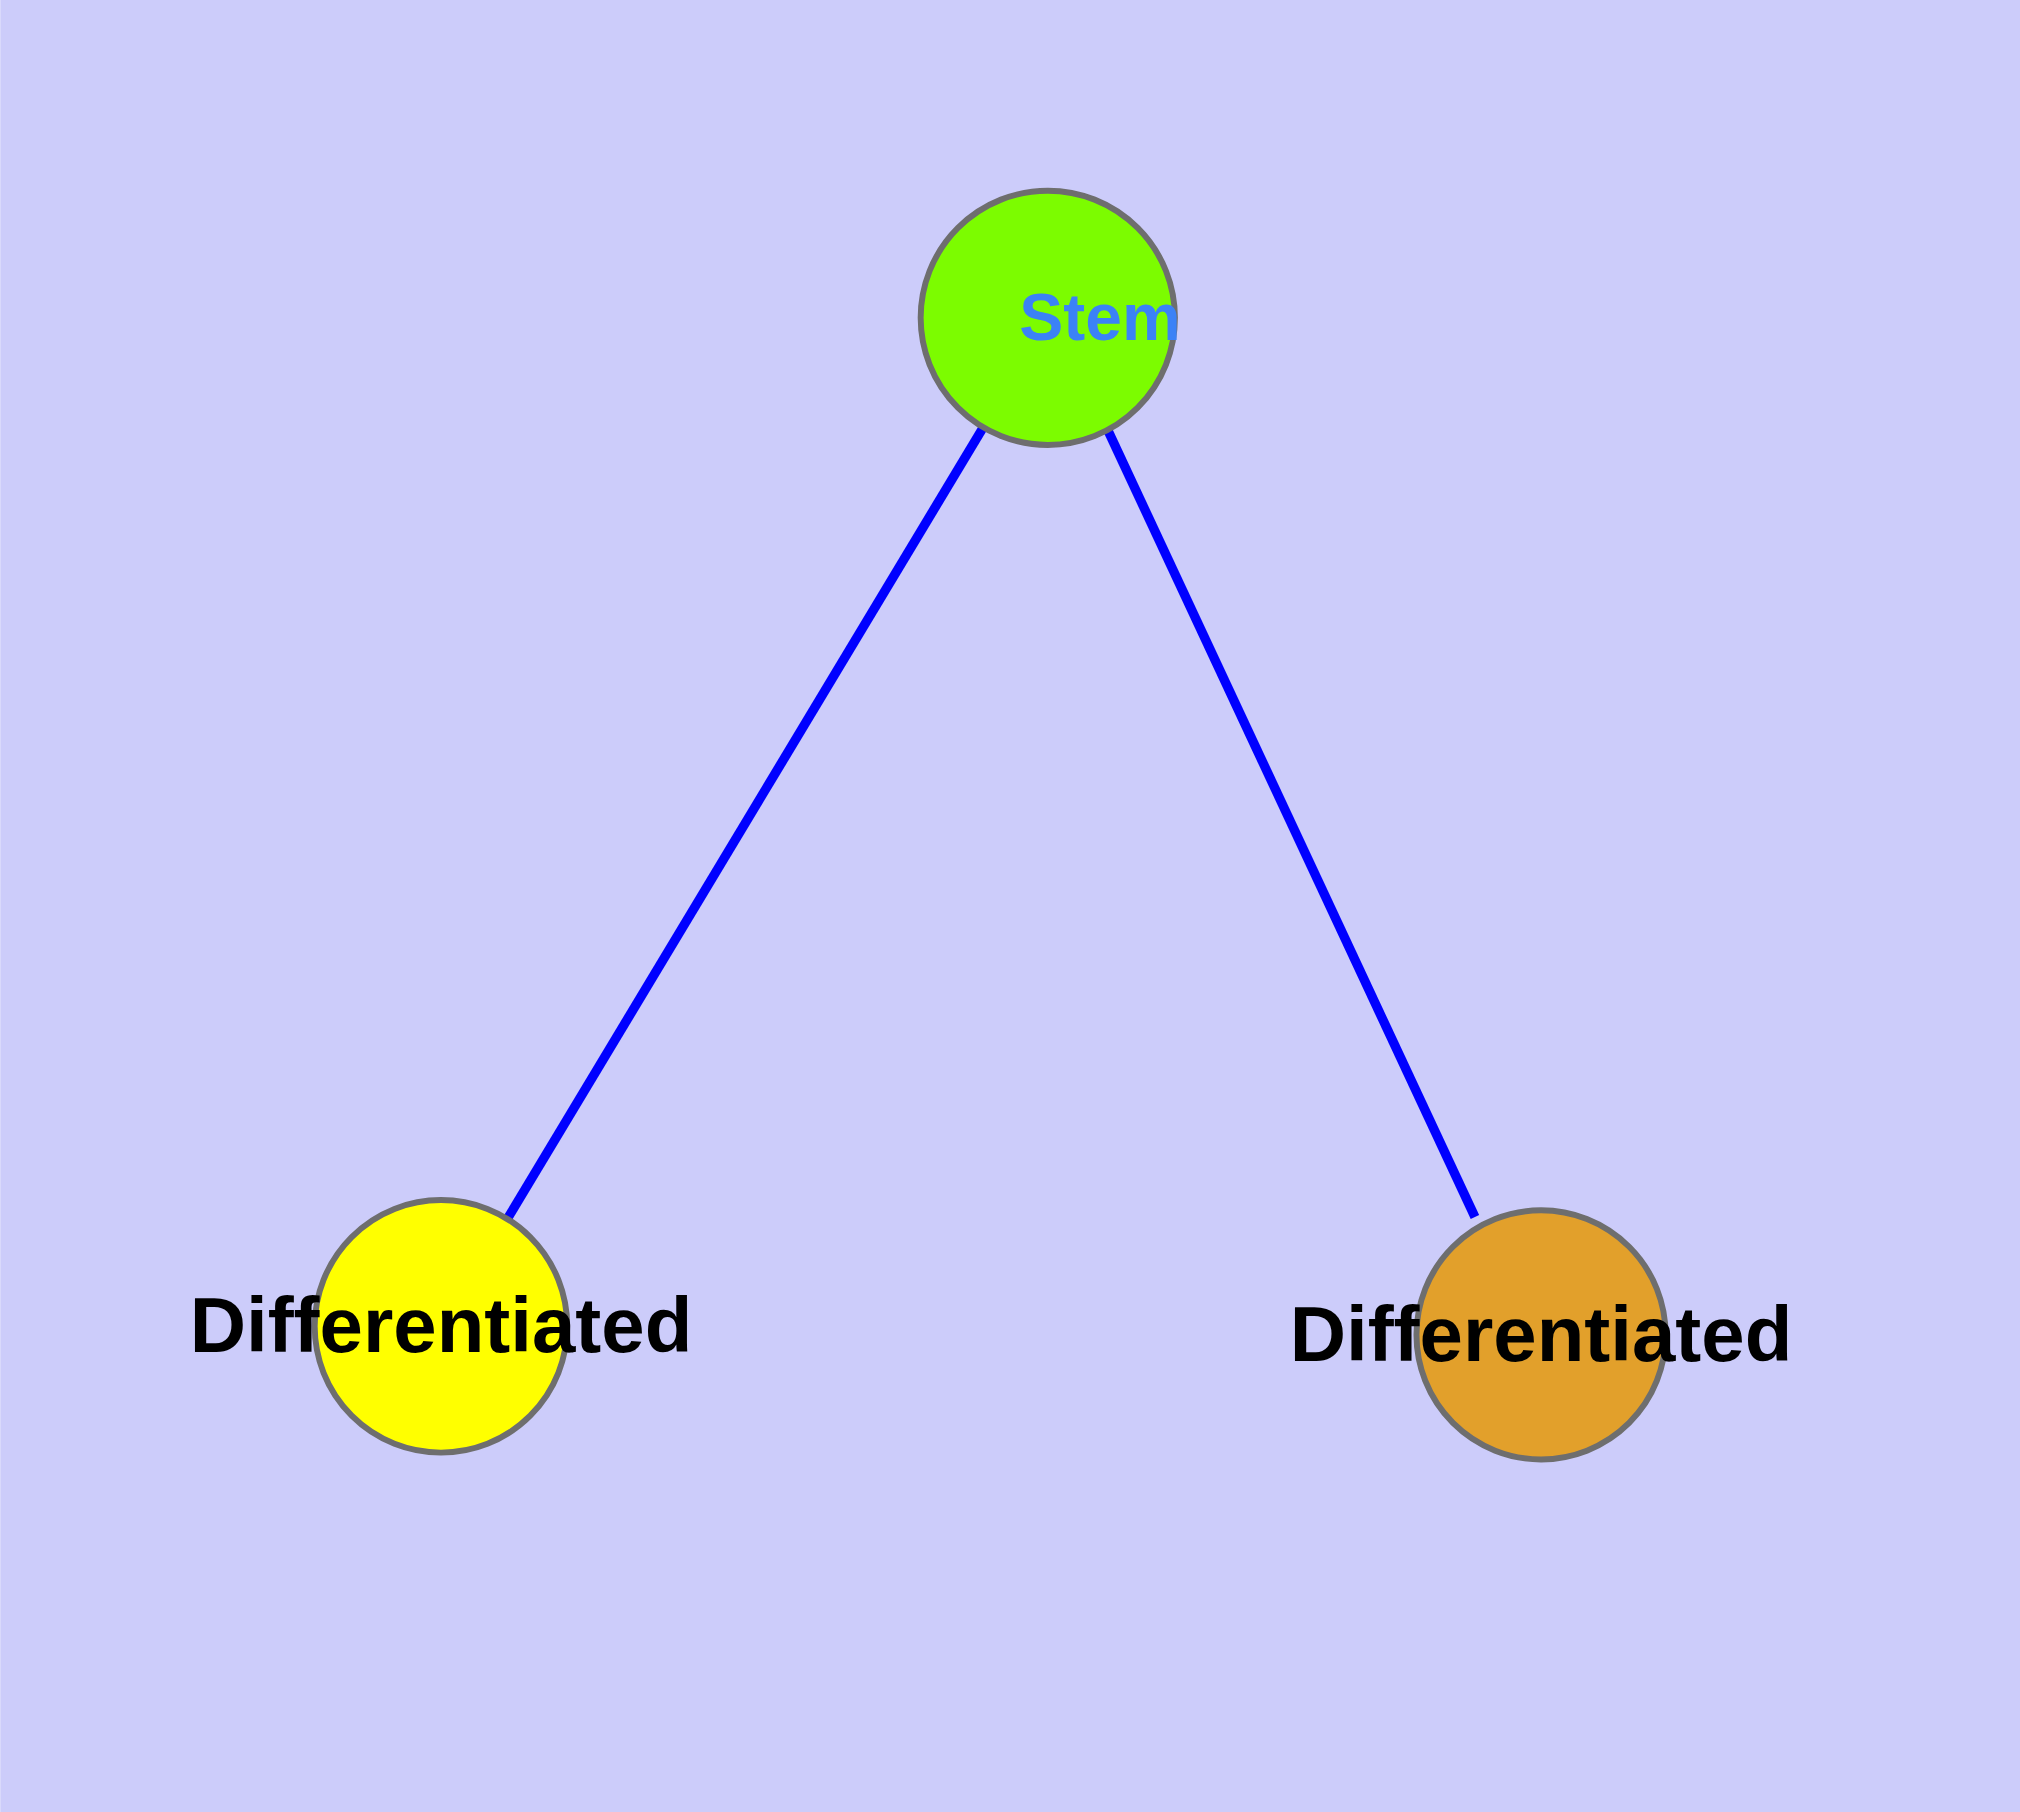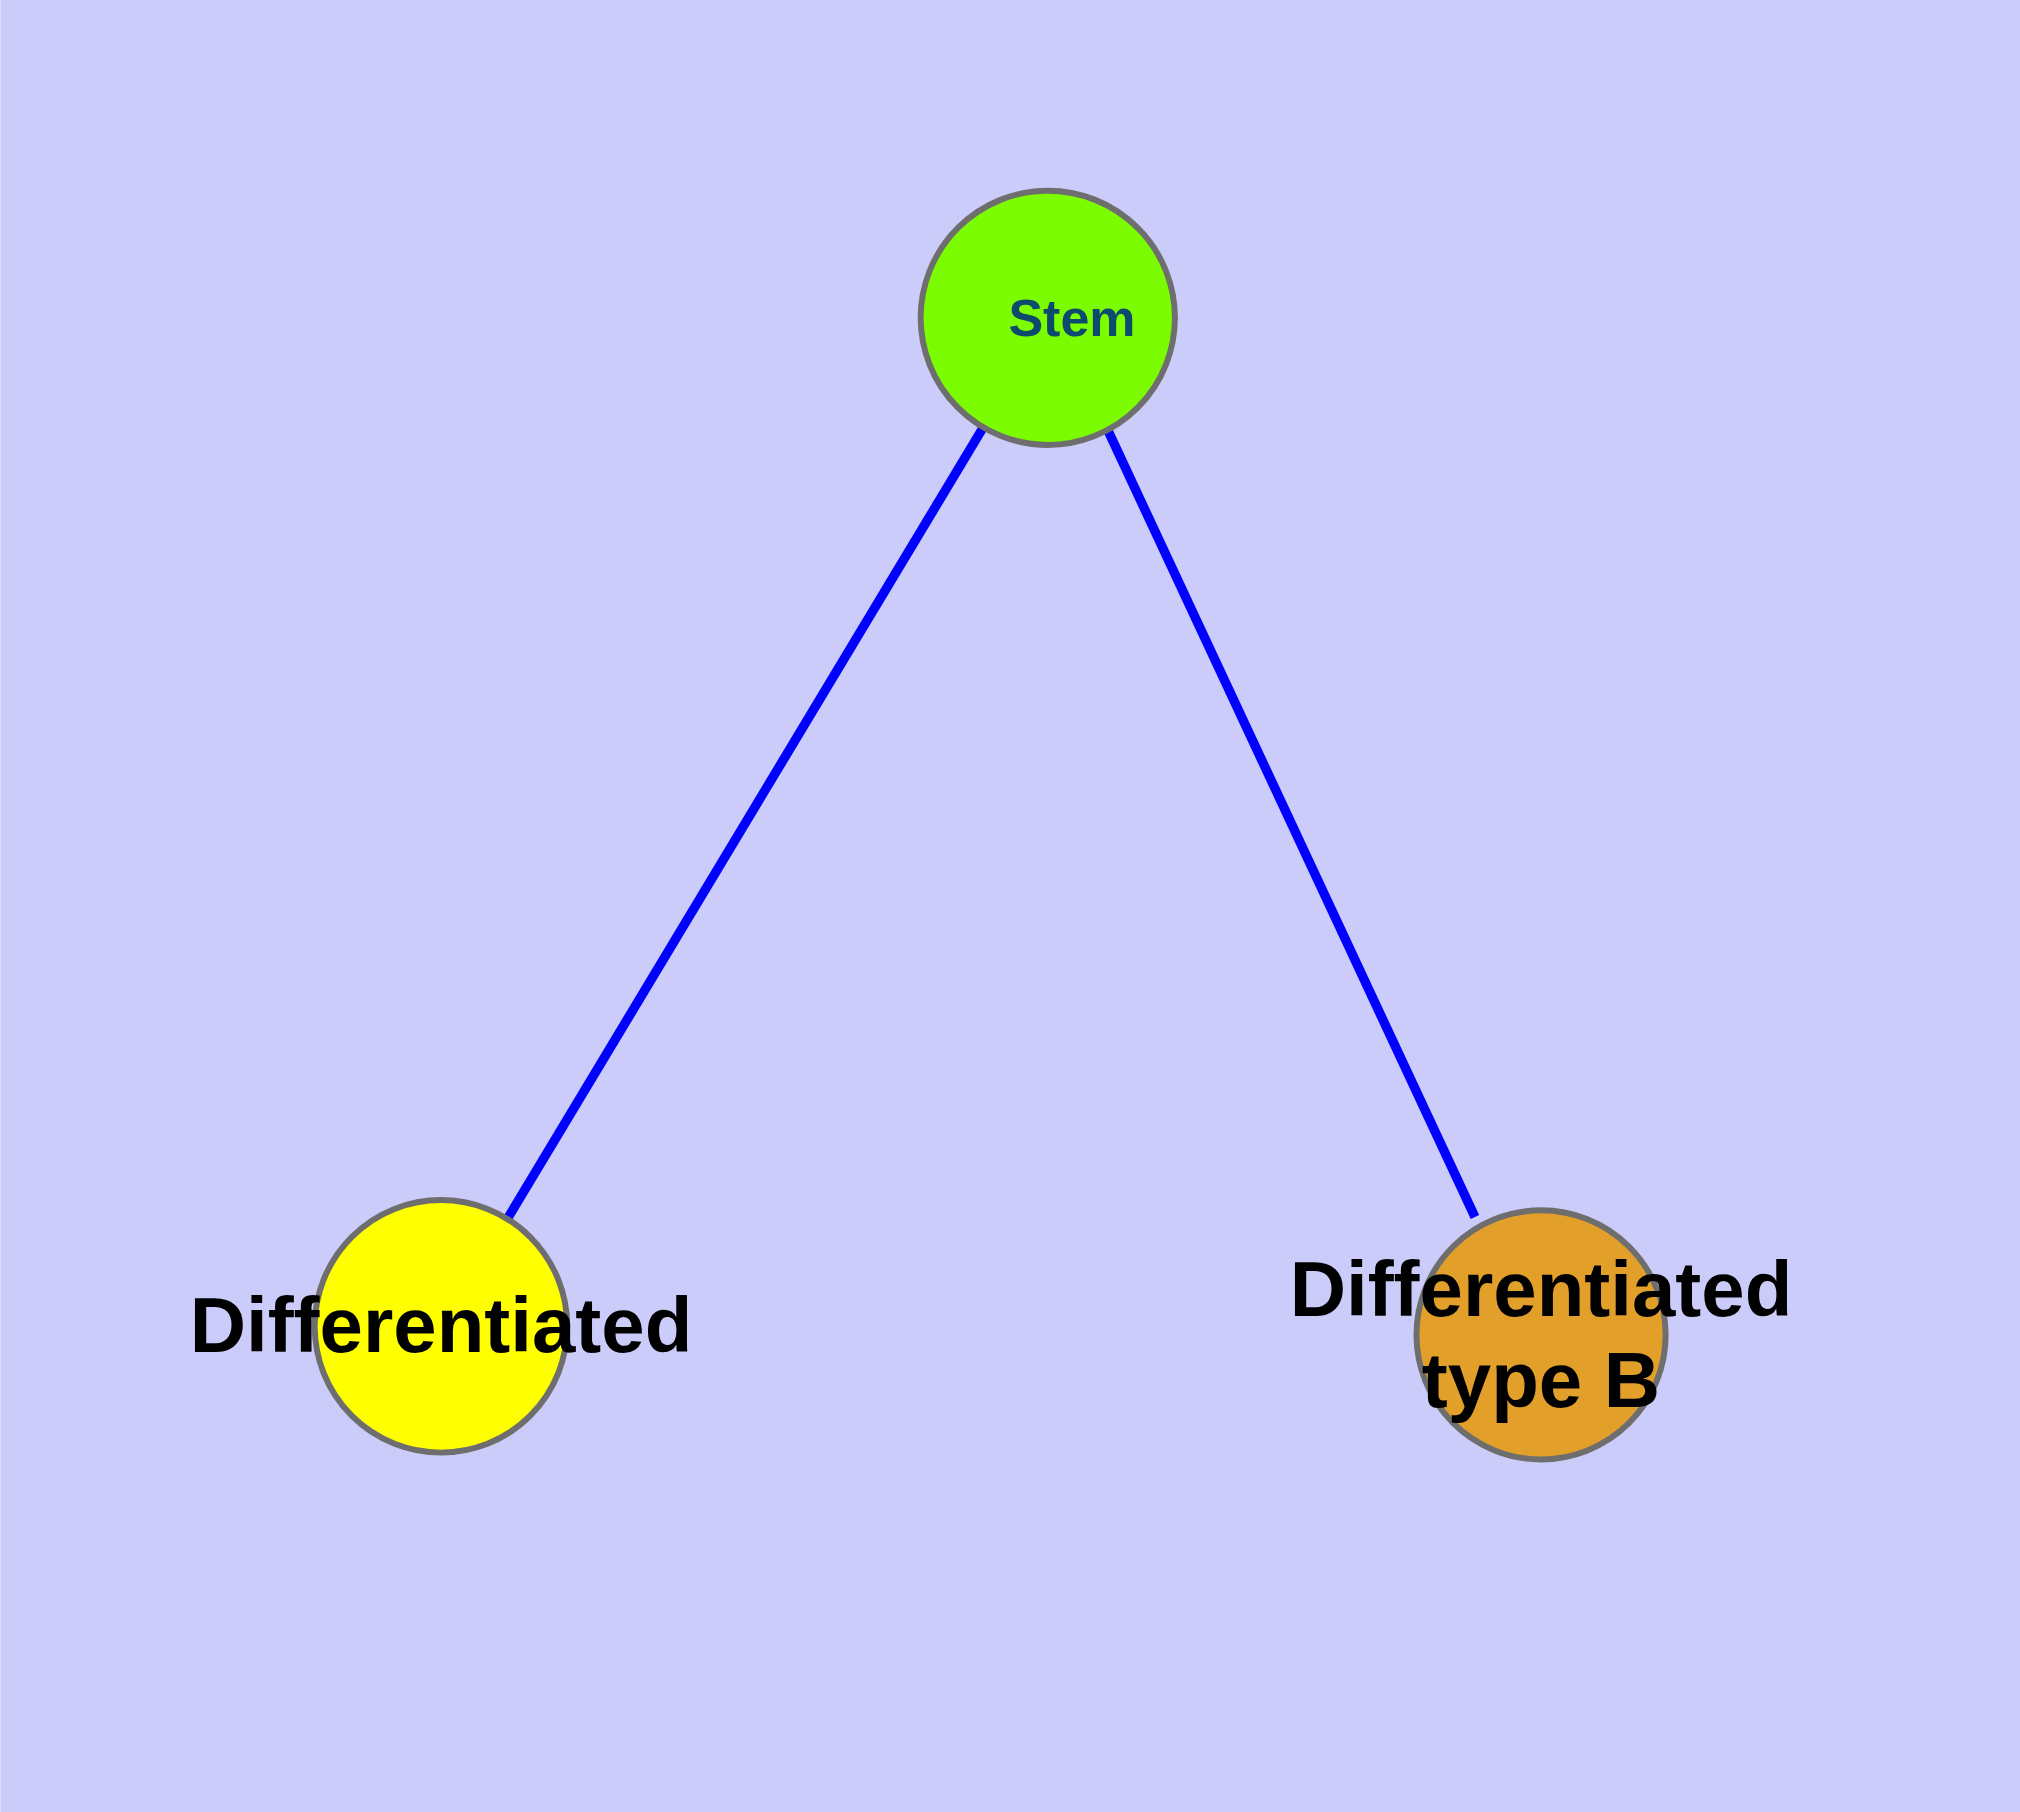--- a/index.html
+++ b/index.html
@@ -46,19 +46,19 @@
         <line x1="1307" y1="508" x2="1740" y2="1436" stroke="#0000ff" stroke-width="11" stroke-linecap="butt"></line>
       </g>
     <g id="node-layer">
         <circle cx="1236" cy="375" r="150" fill="#7cfc00" stroke="#6e6e6e" stroke-width="7"></circle>
         <circle cx="520" cy="1565" r="149" fill="#ffff00" stroke="#6e6e6e" stroke-width="7"></circle>
         <circle cx="1818" cy="1575" r="147" fill="#e2a02b" stroke="#6e6e6e" stroke-width="7"></circle>
       </g>
   </svg>
 
   <div id="label-layer">
-      <div class="node-label" style="left: 1072px; top: 318px; font-size: 52px; color: #0c4a6e;"><span>Stem</span></div>
+      <div class="node-label" style="left: 1100px; top: 318px; font-size: 66px; color: #3b82f6;"><span>Stem</span></div>
       <div class="node-label" style="left: 441px; top: 1326px; font-size: 78px; color: rgb(0, 0, 0);"><span>Differentiated</span><br></div>
-      <div class="node-label" style="left: 1541px; top: 1335px; font-size: 78px; color: rgb(0, 0, 0);"><span>Differentiated</span><br><span>type B</span></div>
+      <div class="node-label" style="left: 1541px; top: 1335px; font-size: 78px; color: rgb(0, 0, 0);"><span>Differentiated</span><br></div>
     </div>
 
 </div>
 
 
 </body></html>

